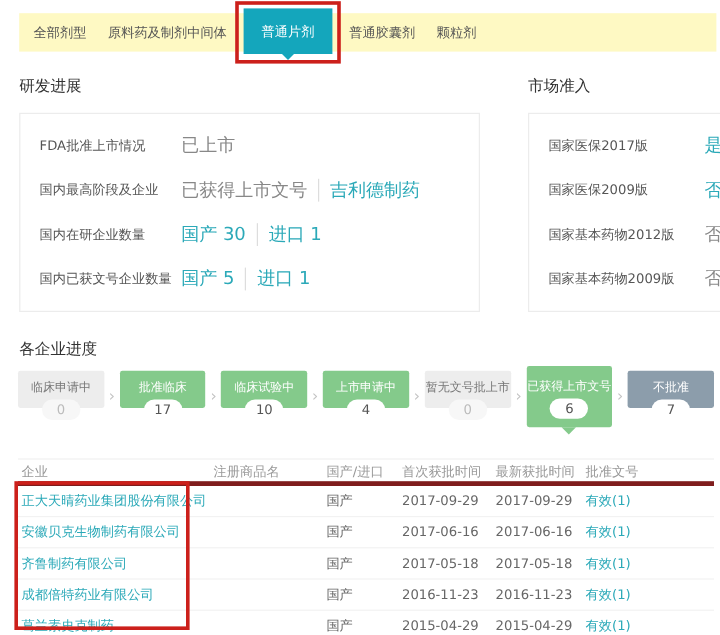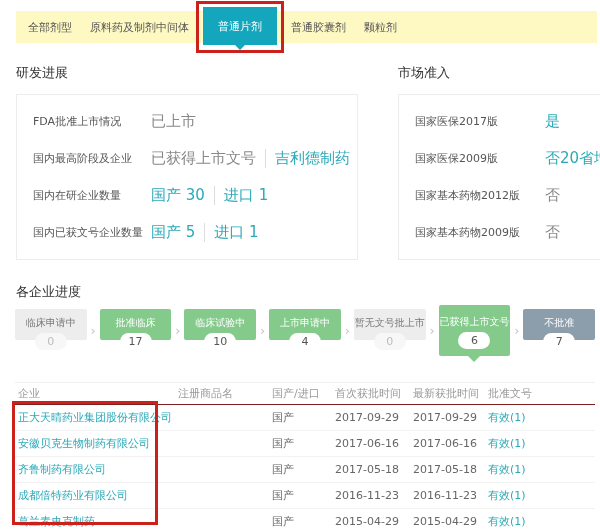--- a/index.html
+++ b/index.html
@@ -16,21 +16,21 @@
                 display: flex; align-items: center; padding: 0 15px;
                 margin-top: -2px; margin-left: -4px; margin-right: 14px; z-index: 2; }
   .tab.active .pointer { position: absolute; left: 50%; bottom: -5px; margin-left: -5px;
                 width: 0; height: 0; border: 5px solid transparent;
                 border-top: 5px solid #14A6BC; border-bottom: none; }
   .anno-tab { position: absolute; top: -6px; left: -7px; right: -7px; bottom: -8px;
               border: 3px solid #CC201B; pointer-events: none; z-index: 3; }
 
   
   .panels { display: flex; gap: 16px; margin: 20px 6px 0 16px; }
-  .pcol-left { width: 342px; flex-shrink: 0; }
+  .pcol-left { width: 384px; flex-shrink: 0; }
   .pcol-right { flex: 1; padding-left: 24px; }
   .section-title { font-size: 13px; color: #333; line-height: 19px; }
   .panel { margin-top: 12px; border: 1px solid #ECECEC; background: #fff; padding: 8px 16px; }
   .prow { display: flex; align-items: center; height: 37px; }
   .plabel { font-size: 11px; color: #555; width: 118px; flex-shrink: 0; }
   .pcol-right .plabel { width: 130px; }
   .pvals { display: flex; align-items: center; font-size: 15px; }
   .val { color: #888; white-space: nowrap; }
   .val.link { color: #2BA9B8; cursor: pointer; }
   .val + .val { margin-left: 9px; padding-left: 9px; border-left: 1px solid #DDDDDD; text-align: right; }
@@ -52,21 +52,21 @@
   .stage.rejected .stage-label { color: #fff; }
   .stage.selected { position: relative; margin-top: -4px; height: 51px; padding-top: 10px; }
   .stage.selected .sel-pointer { position: absolute; left: 50%; bottom: -6px; margin-left: -6px;
                  width: 0; height: 0; border: 6px solid transparent;
                  border-top: 6px solid #84CA8B; border-bottom: none; }
   .chev { width: 13px; flex-shrink: 0; text-align: center; color: #C4C4C4;
           font-size: 13px; line-height: 44px; }
 
   
   .table { position: relative; margin: 26px 5px 0 15px; border-top: 1px solid #F0F0F0; }
-  .thead { display: flex; align-items: center; height: 22px; border-bottom: 1px solid #7f1d1d; }
+  .thead { display: flex; align-items: flex-end; height: 22px; border-bottom: 4px solid #7f1d1d; }
   .th { font-size: 11px; color: #999; }
   .trow { display: flex; align-items: center; height: 26px; border-bottom: 1px solid #F2F2F2; }
   .td { font-size: 11px; color: #666; white-space: nowrap; overflow: hidden; }
   .c1 { width: 163px; padding-left: 3px; flex-shrink: 0; }
   .c2 { width: 94px; flex-shrink: 0; }
   .c3 { width: 63px; flex-shrink: 0; }
   .c4 { width: 78px; flex-shrink: 0; }
   .c5 { width: 75px; flex-shrink: 0; }
   .c6 { flex: 1; }
   .td.teal { color: #2BA9B8; cursor: pointer; }

